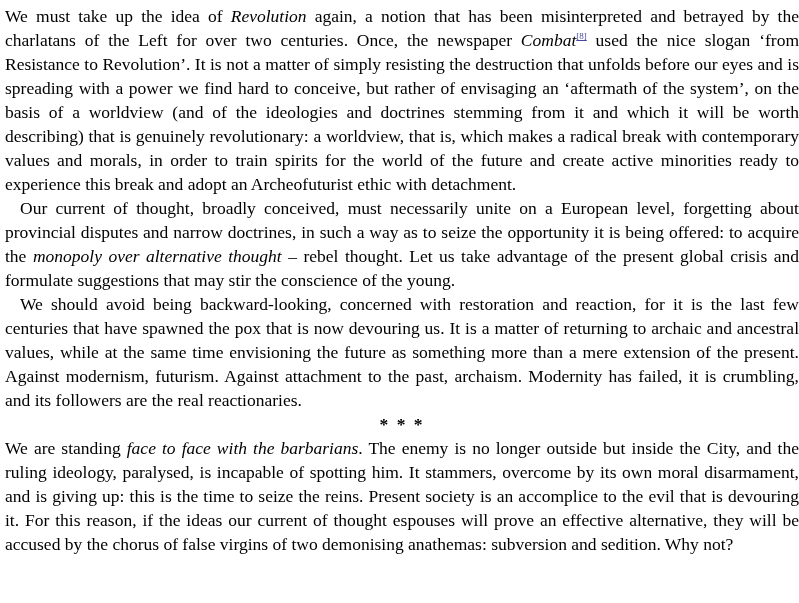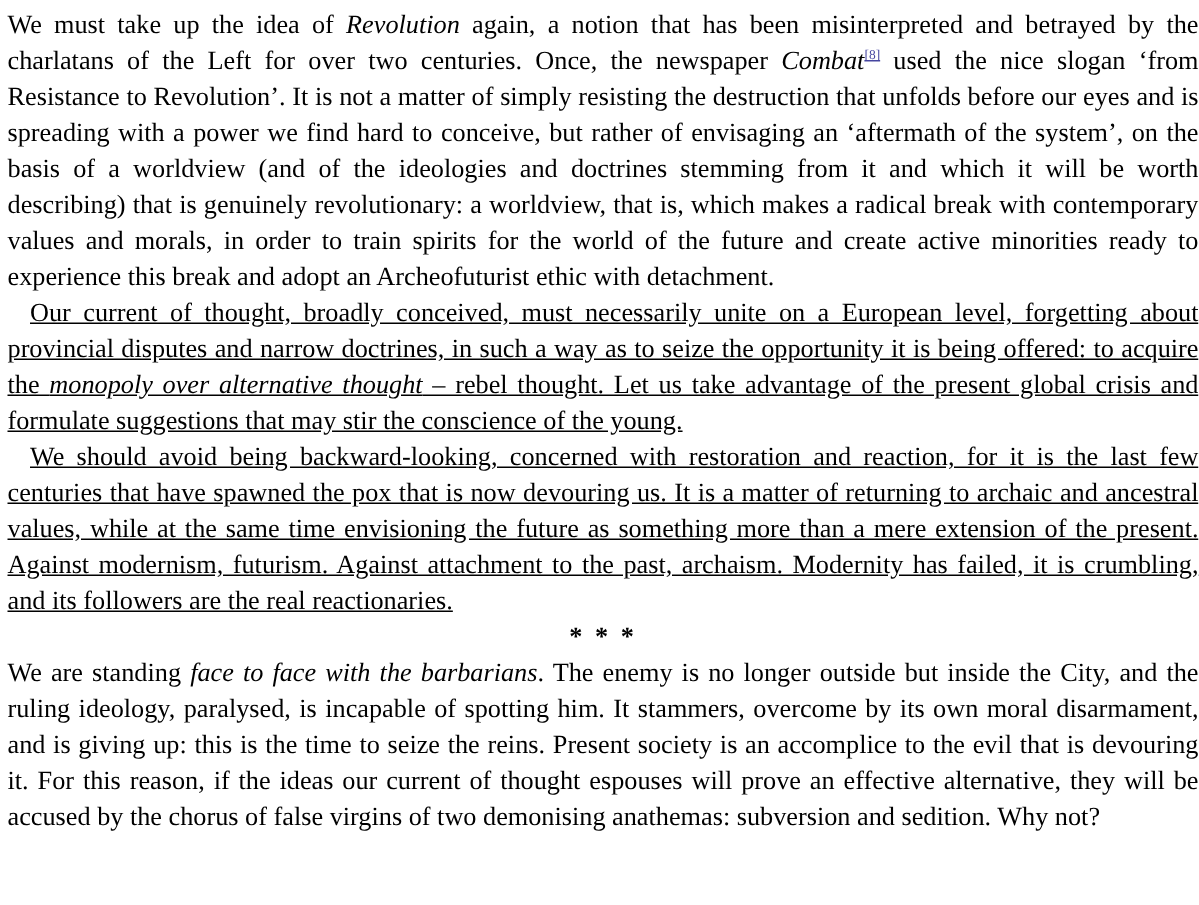--- a/index.html
+++ b/index.html
@@ -21,21 +21,20 @@
     font-size: 17.5px;
     line-height: 24px;
     color: #000000;
   }
   .para {
     margin: 0;
     text-align: justify;
   }
   .para.indent {
     text-indent: 15px;
-    text-decoration: underline;
   }
   .run-italic {
     font-style: italic;
   }
   .footnote-link {
     font-size: 9px;
     line-height: 0;
     vertical-align: super;
     color: #4646a0;
     text-decoration: underline;

